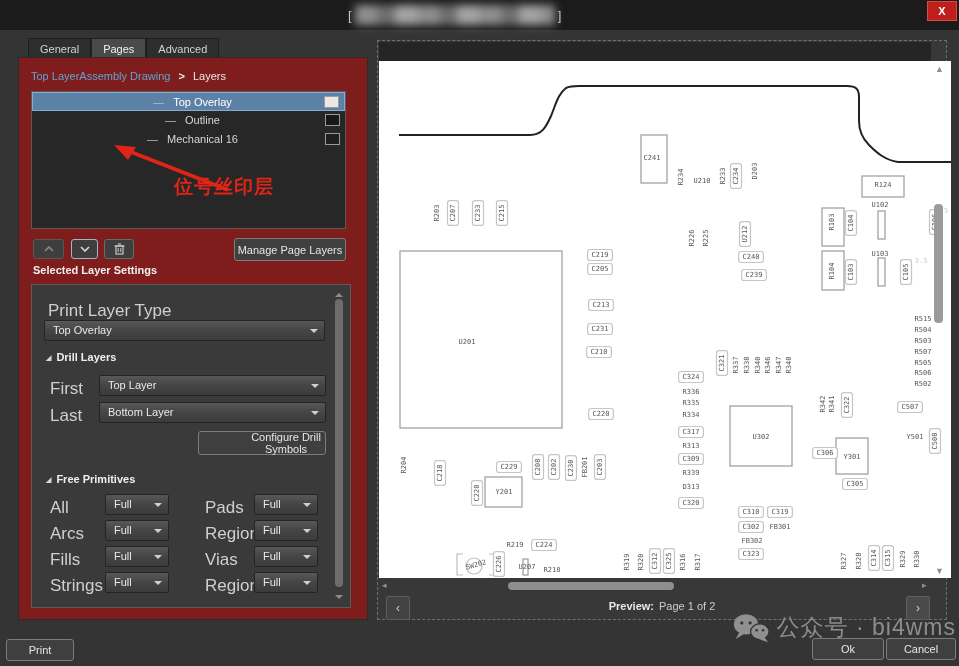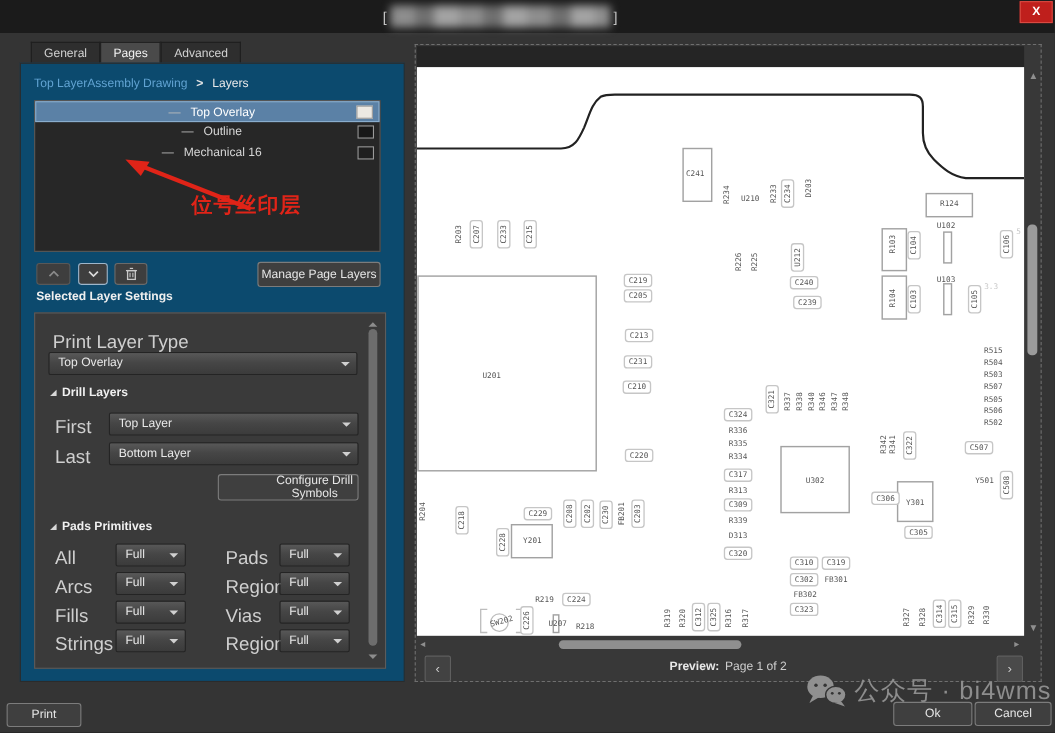--- a/index.html
+++ b/index.html
@@ -10,21 +10,21 @@
   .titlewrap{position:absolute;left:348px;top:4px;height:22px;display:flex;align-items:center;color:#c9c9c9;font-size:13px;}
   .titleblur{width:200px;height:20px;margin:0 3px;border-radius:2px;filter:blur(4px);
              background:repeating-linear-gradient(90deg,#8e8e8e 0 22px,#6f6f6f 22px 40px,#a3a3a3 40px 62px);}
   .closebtn{position:absolute;left:927px;top:1px;width:30px;height:20px;background:#bf1f1c;border:1px solid #d84a42;
             color:#fff;font-size:11px;font-weight:bold;text-align:center;line-height:19px;box-sizing:border-box;cursor:default;}
   
   .tabs{position:absolute;left:28px;top:38px;display:flex;}
   .tab{background:#2e2e2e;border:1px solid #1f1f1f;border-bottom:none;color:#d2d2d2;font-size:11px;
        padding:4px 11px 4px 11px;height:19px;box-sizing:border-box;}
   .tab.active{background:#4a4a4a;color:#f2f2f2;}
-  .panel{position:absolute;left:18px;top:57px;width:350px;height:563px;background:#0c4a6e;border:1px solid #2b2b2b;box-sizing:border-box;}
+  .panel{position:absolute;left:18px;top:57px;width:350px;height:563px;background:#7f1d1d;border:1px solid #2b2b2b;box-sizing:border-box;}
   .breadcrumb{position:absolute;left:12px;top:12px;font-size:11px;color:#e8e8e8;}
   .breadcrumb .link{color:#61a3d2;}
   .breadcrumb .sep{color:#e8e8e8;font-weight:bold;margin:0 5px;}
   
   .layerlist{position:absolute;left:12px;top:33px;width:315px;height:138px;background:#272727;border:1px solid #5a5a5a;box-sizing:border-box;}
   .lrow{position:relative;height:19px;line-height:19px;font-size:11px;color:#d6d6d6;padding-left:8px;box-sizing:border-box;text-align:center;}
   .lrow.sel{background:#5b81a6;border:1px solid #8aadcd;color:#fff;}
   .lrow .dash{color:#bdbdbd;margin-right:9px;}
   .lrow .swatch{position:absolute;right:5px;top:3px;width:15px;height:12px;border:1px solid #9a9a9a;box-sizing:border-box;}
   .annsvg{position:absolute;left:0;top:0;pointer-events:none;}
@@ -43,21 +43,21 @@
   .dd{position:absolute;background:linear-gradient(#585858,#464646 45%,#3b3b3b);border:1px solid #242424;border-radius:2px;
       color:#e8e8e8;font-size:11px;line-height:19px;height:21px;padding:0 18px 0 8px;box-sizing:border-box;white-space:nowrap;overflow:hidden;}
   .dd:after{content:"";position:absolute;right:6px;top:8px;border:4px solid transparent;border-top-color:#d0d0d0;}
   
   .vsb-track{position:absolute;right:4px;top:4px;width:13px;height:314px;}
   .vsb-thumb{position:absolute;left:2px;top:10px;width:8px;height:288px;background:#6d6d6d;border-radius:4px;}
   .sbarrow{position:absolute;width:0;height:0;border:4px solid transparent;}
   
   .pgroup{position:absolute;left:377px;top:40px;width:570px;height:580px;border:1px dashed #6f6f6f;background:#383838;box-sizing:border-box;}
   .pstrip{position:absolute;left:1px;top:1px;width:552px;height:20px;background:#252525;}
-  .ppage{position:absolute;left:1px;top:20px;width:552px;height:517px;background:#ffffff;overflow:hidden;}
+  .ppage{position:absolute;left:1px;top:20px;width:552px;height:517px;background:#ffffff;overflow:hidden;padding-left:20px;}
   .pv-thumb{position:absolute;left:556px;top:163px;width:9px;height:119px;background:#9b9b9b;border-radius:4px;}
   .ph-thumb{position:absolute;left:130px;top:541px;width:166px;height:8px;background:#8f8f8f;border-radius:4px;}
   .tri-glyph{position:absolute;color:#8f8f8f;font-size:9px;line-height:9px;}
   .pnav{position:absolute;top:555px;width:22px;height:22px;background:#424242;border:1px solid #5f5f5f;border-radius:2px;
         color:#cdcdcd;font-size:12px;display:flex;align-items:center;justify-content:center;}
   .pstatus{position:absolute;left:0;top:559px;width:100%;text-align:center;font-size:11px;color:#cdcdcd;}
   .pstatus b{color:#e8e8e8;margin-right:5px;}
   
   .watermark{position:absolute;right:3px;top:612px;display:flex;align-items:center;color:#8d8d8d;
              font-size:23px;letter-spacing:1px;}
@@ -128,21 +128,21 @@
       <div class="lbl" style="left:16px;top:16px;">Print Layer Type</div>
       <div class="dd" style="left:12px;top:35px;width:281px;">Top Overlay</div>
 
       <div class="ghdr" style="left:14px;top:66px;"><span class="tri">◢</span><span>Drill Layers</span></div>
       <div class="lbl" style="left:18px;top:94px;">First</div>
       <div class="dd" style="left:67px;top:90px;width:227px;">Top Layer</div>
       <div class="lbl" style="left:18px;top:121px;">Last</div>
       <div class="dd" style="left:67px;top:117px;width:227px;">Bottom Layer</div>
       <div class="btn" style="left:166px;top:146px;width:128px;height:24px;padding-left:48px;">Configure Drill Symbols</div>
 
-      <div class="ghdr" style="left:14px;top:188px;"><span class="tri">◢</span><span>Pads Primitives</span></div>
+      <div class="ghdr" style="left:14px;top:188px;"><span class="tri">◢</span><span>Free Primitives</span></div>
       <div id="fpgrid"></div>
 
       <div class="vsb-track">
         <span class="sbarrow" style="left:2px;top:0;border-bottom-color:#8d8d8d;"></span>
         <div class="vsb-thumb"></div>
         <span class="sbarrow" style="left:2px;top:306px;border-top-color:#8d8d8d;"></span>
       </div>
     <div class="lbl" style="left: 18px; top: 213px;">All</div>
         <div class="dd" style="left: 73px; top: 209px; width: 64px;">Full</div>
         <div class="lbl" style="left: 173px; top: 213px;">Pads</div>

